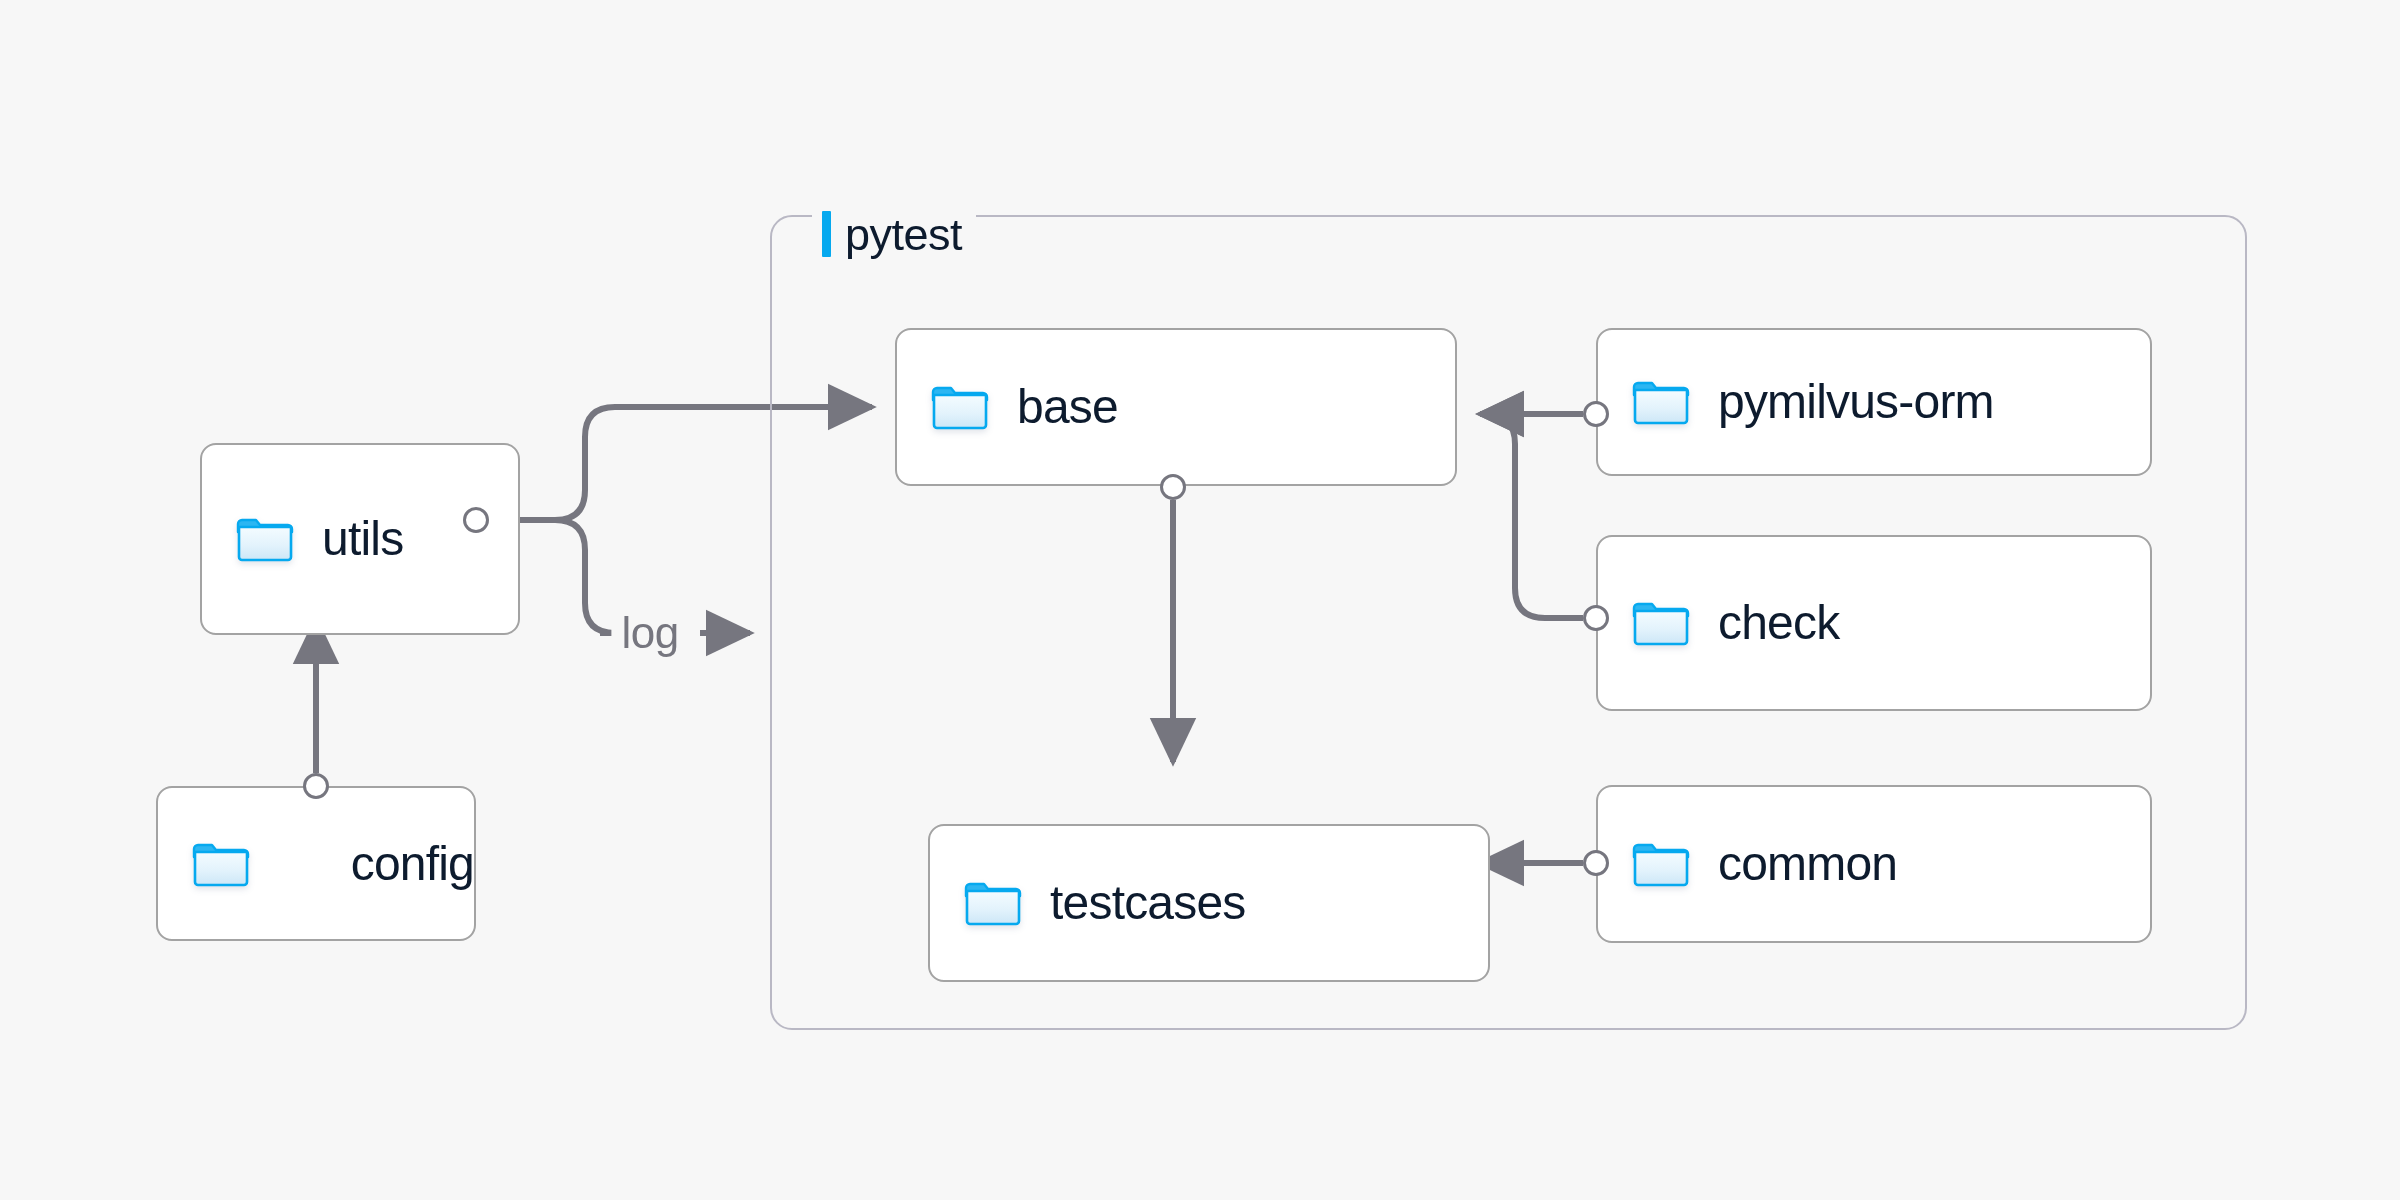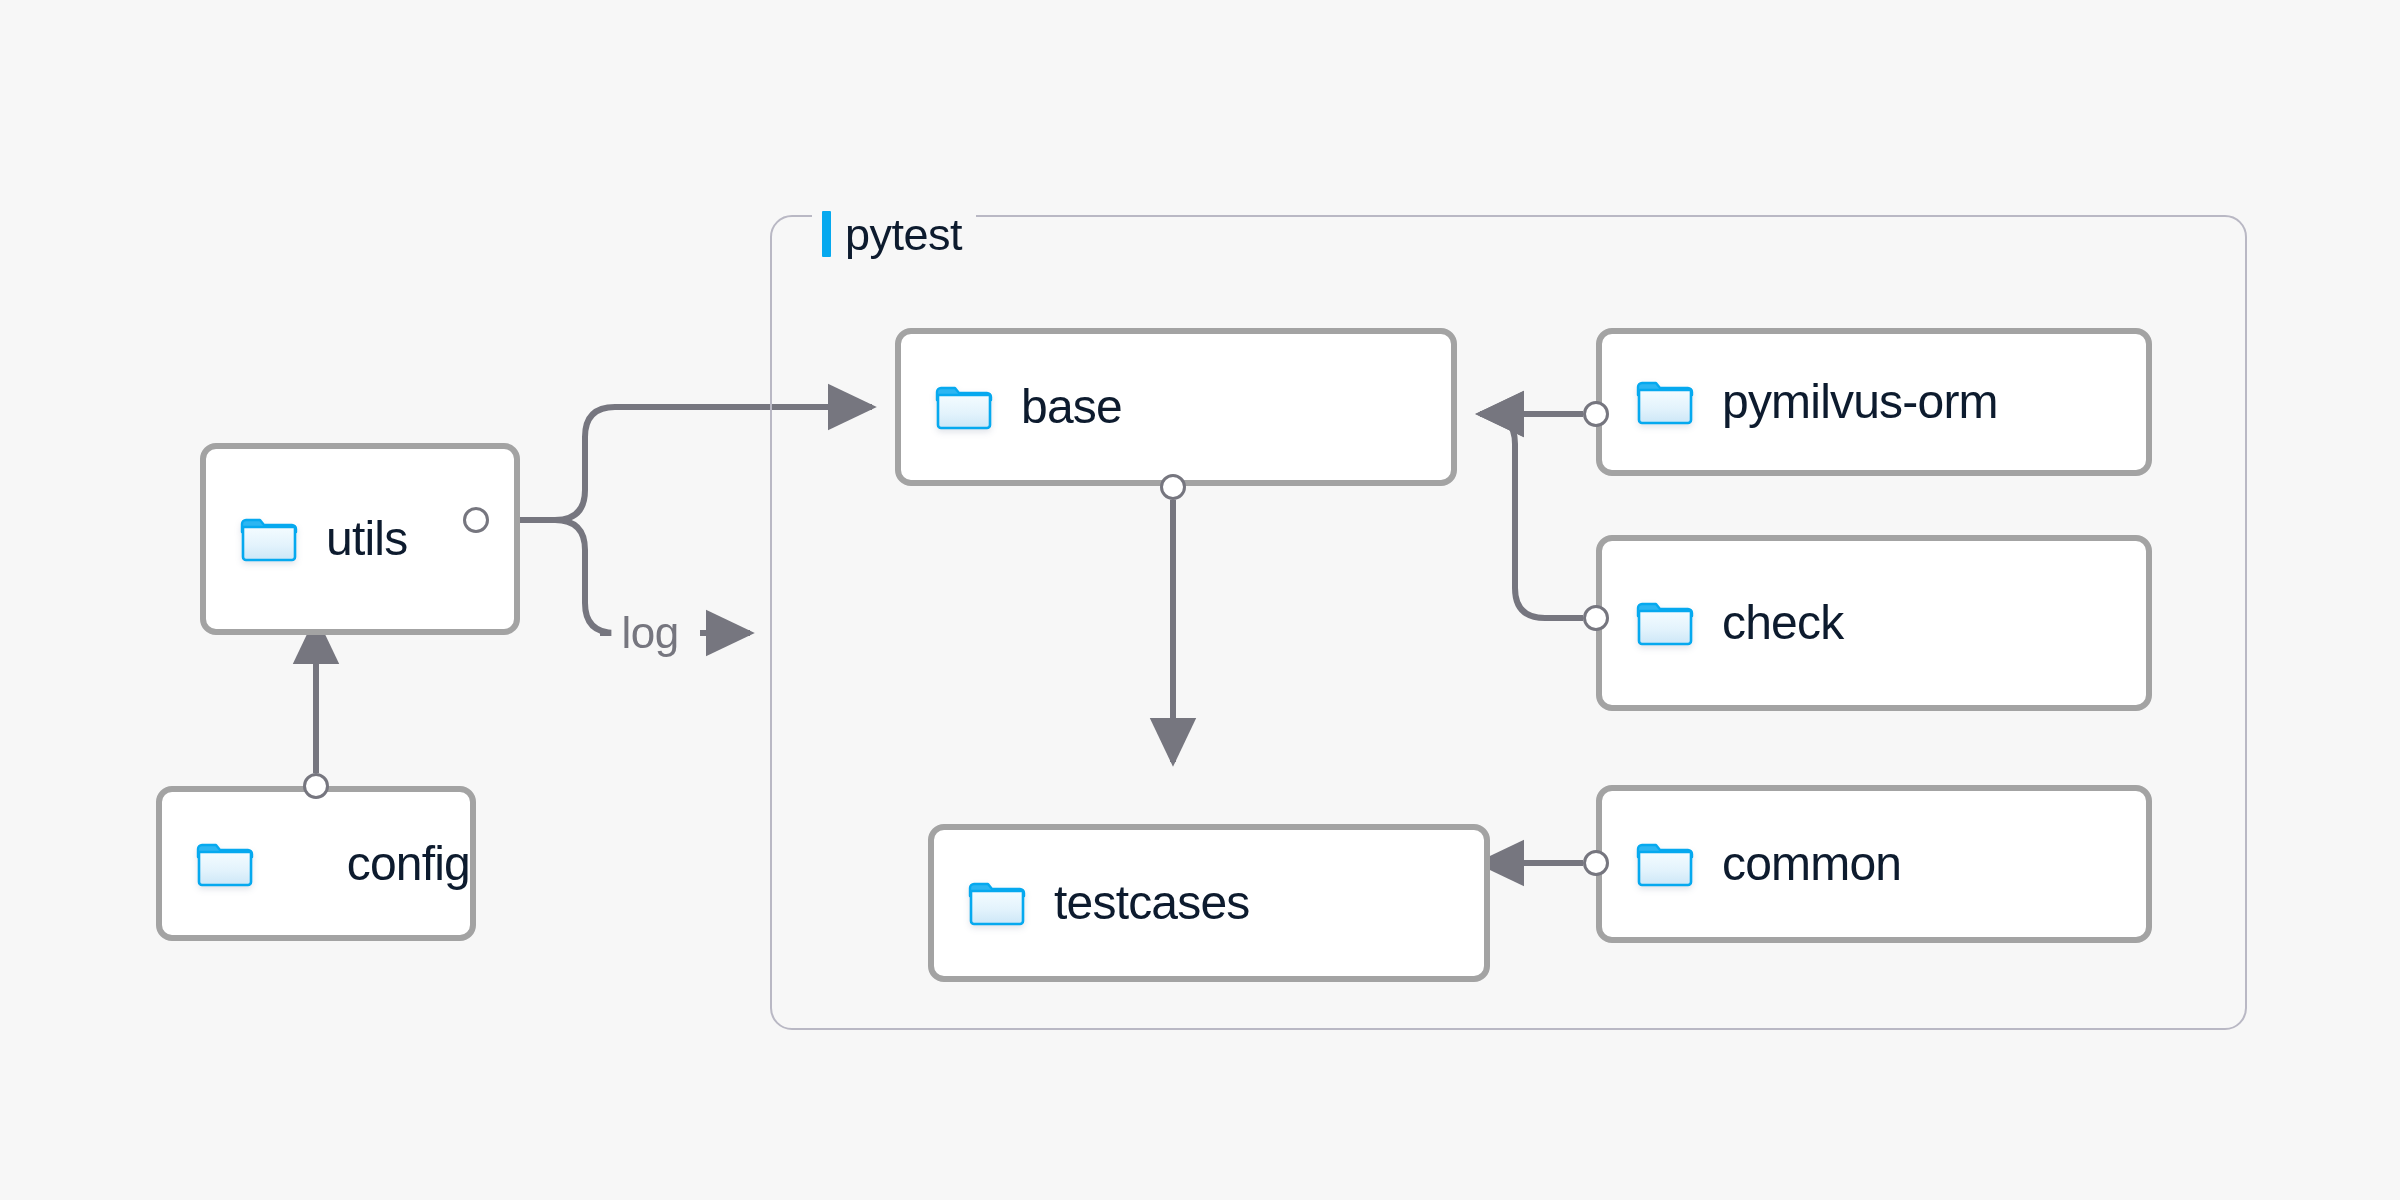--- a/index.html
+++ b/index.html
@@ -59,21 +59,21 @@
     color: #0d1b2e;
     letter-spacing: -0.5px;
     white-space: nowrap;
     line-height: 1;
   }
 
   
   .node {
     position: absolute;
     background: #ffffff;
-    border: 6px solid #a3a3a3;
+    border: 2px solid #a3a3a3;
     border-radius: 16px;
     box-sizing: border-box;
     display: flex;
     align-items: center;
     gap: 28px;
     padding-left: 34px;
   }
   .node-label {
     font-size: 48px;
     color: #0d1b2e;

